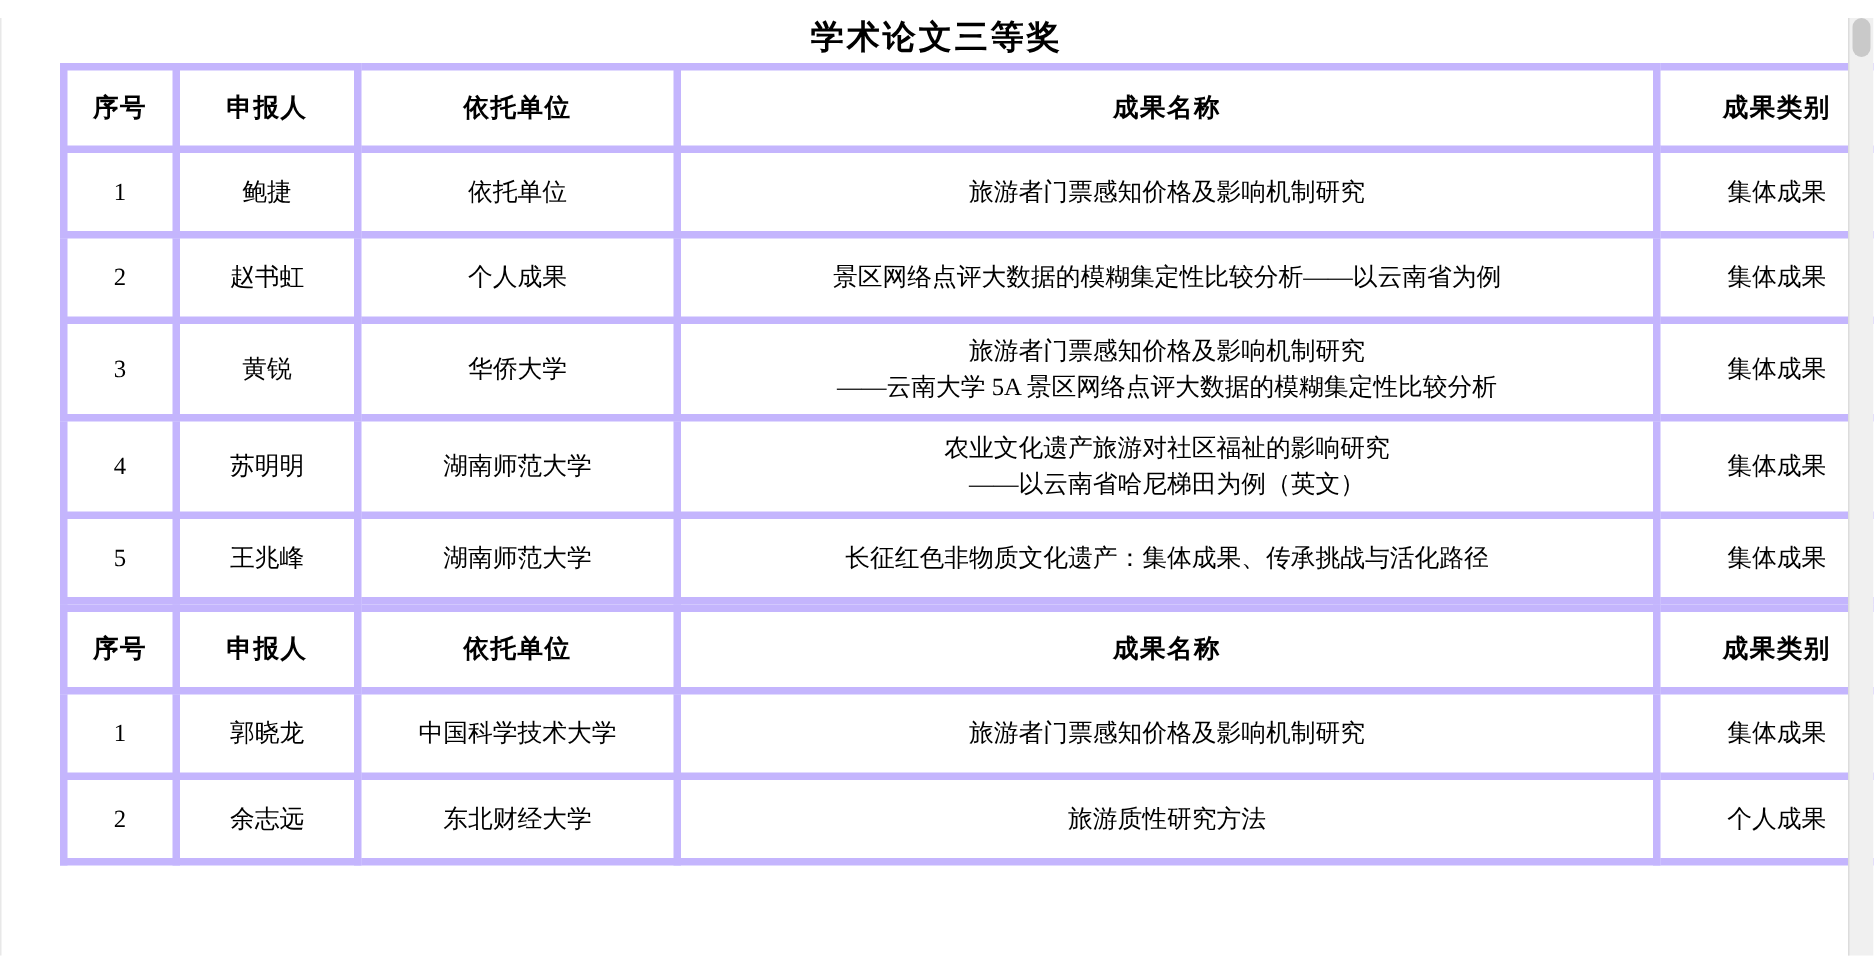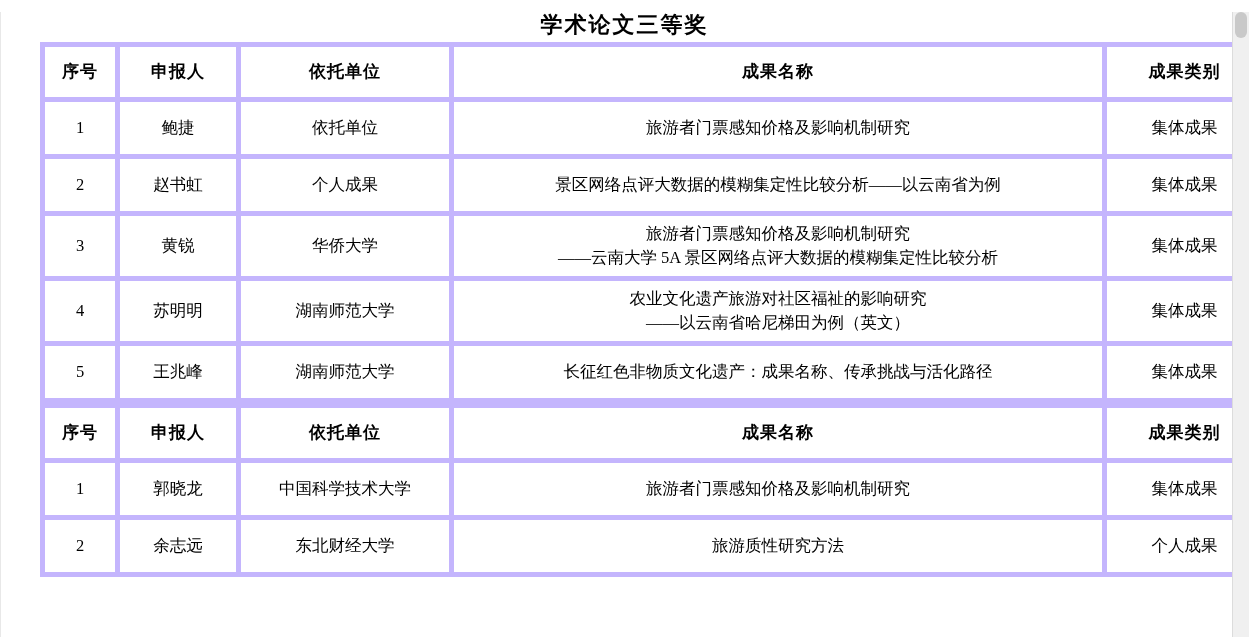--- a/index.html
+++ b/index.html
@@ -141,21 +141,21 @@
           <td>苏明明</td>
           <td>湖南师范大学</td>
           <td class="cell-multiline">农业文化遗产旅游对社区福祉的影响研究
 ——以云南省哈尼梯田为例（英文）</td>
           <td>集体成果</td>
         </tr>
         <tr>
           <td>5</td>
           <td>王兆峰</td>
           <td>湖南师范大学</td>
-          <td class="cell-multiline">长征红色非物质文化遗产：成果名称、传承挑战与活化路径</td>
+          <td class="cell-multiline">长征红色非物质文化遗产：集体成果、传承挑战与活化路径</td>
           <td>集体成果</td>
         </tr>
       </tbody>
     </table>
   </div>
 
   <div class="section">
 
     <table class="award-table">
       <thead>

